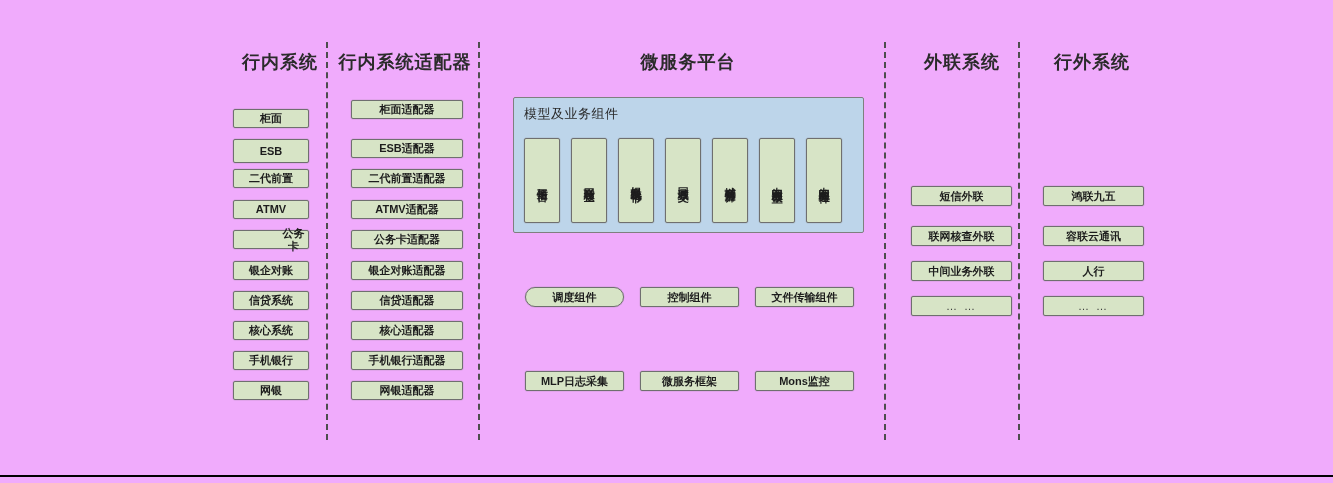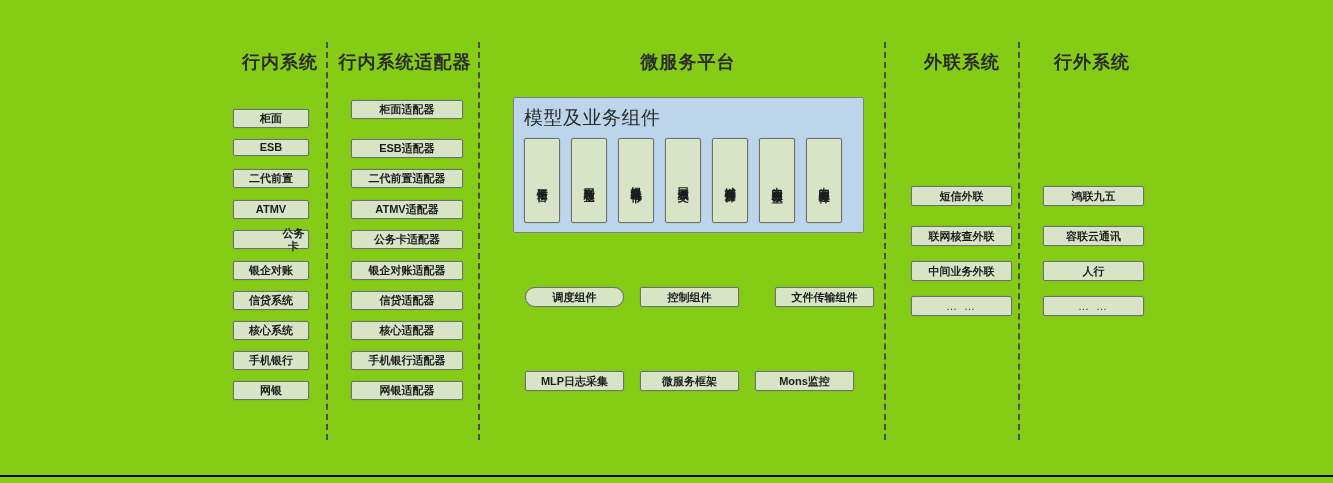--- a/index.html
+++ b/index.html
@@ -8,21 +8,21 @@
     background: #ffffff;
   }
   body {
     font-family: "Liberation Sans", "DejaVu Sans", sans-serif;
     color: #1a1a1a;
   }
   #canvas {
     position: relative;
     width: 1333px;
     height: 483px;
-    background: #84cc16;
+    background: #f0abfc;
     overflow: hidden;
   }
 
   
   .col-title {
     position: absolute;
     text-align: center;
     font-size: 18px;
     font-weight: bold;
     color: #2b2b2b;
@@ -77,21 +77,21 @@
     position: absolute;
     box-sizing: border-box;
     background: #bdd5ea;
     border: 1px solid #7f7f7f;
     border-radius: 2px;
   }
   .panel-title {
     position: absolute;
     left: 10px;
     top: 7px;
-    font-size: 19px;
+    font-size: 13px;
     color: #2a2a2a;
     letter-spacing: 0.5px;
   }
 
   
   .bottom-rule {
     position: absolute;
     left: 0;
     width: 1333px;
     height: 0;
@@ -112,21 +112,21 @@
   <div class="col-title" style="left:882px; top:50px; width:160px;">外联系统</div>
 
   <div class="col-title" style="left:1012px; top:50px; width:160px;">行外系统</div>
 
   <div class="vsep" style="left:326px;"></div>
   <div class="vsep" style="left:478px;"></div>
   <div class="vsep" style="left:884px;"></div>
   <div class="vsep" style="left:1018px;"></div>
 
   <div class="node" style="left:233px; top:109px; width:76px; height:19px;">柜面</div>
-  <div class="node" style="left:233px; top:139px; width:76px; height:17px;">ESB</div>
+  <div class="node" style="left:233px; top:139px; width:76px; height:24px;">ESB</div>
   <div class="node" style="left:233px; top:169px; width:76px; height:19px;">二代前置</div>
   <div class="node" style="left:233px; top:200px; width:76px; height:19px;">ATMV</div>
   <div class="node" style="left:233px; top:230px; width:76px; height:19px;padding-left:45px;">公务卡</div>
   <div class="node" style="left:233px; top:261px; width:76px; height:19px;">银企对账</div>
   <div class="node" style="left:233px; top:291px; width:76px; height:19px;">信贷系统</div>
   <div class="node" style="left:233px; top:321px; width:76px; height:19px;">核心系统</div>
   <div class="node" style="left:233px; top:351px; width:76px; height:19px;">手机银行</div>
   <div class="node" style="left:233px; top:381px; width:76px; height:19px;">网银</div>
 
   <div class="node" style="left:351px; top:100px; width:112px; height:19px;">柜面适配器</div>
@@ -146,21 +146,21 @@
   <div class="node vertical" style="left:524px; top:138px; width:36px; height:85px;">短信平台</div>
   <div class="node vertical" style="left:571px; top:138px; width:36px; height:85px;">联网核查</div>
   <div class="node vertical" style="left:618px; top:138px; width:36px; height:85px;">银联及银行卡</div>
   <div class="node vertical" style="left:665px; top:138px; width:36px; height:85px;">同城票交</div>
   <div class="node vertical" style="left:712px; top:138px; width:36px; height:85px;">城商行清算</div>
   <div class="node vertical" style="left:759px; top:138px; width:36px; height:85px;">中间业务模型</div>
   <div class="node vertical" style="left:806px; top:138px; width:36px; height:85px;">中间业务组件</div>
 
   <div class="node" style="left:525px; top:287px; width:99px; height:20px;border-radius:10px;">调度组件</div>
   <div class="node" style="left:640px; top:287px; width:99px; height:20px;">控制组件</div>
-  <div class="node" style="left:755px; top:287px; width:99px; height:20px;margin-left:20px;">文件传输组件</div>
+  <div class="node" style="left:755px; top:287px; width:99px; height:20px;">文件传输组件</div>
 
   <div class="node" style="left:525px; top:371px; width:99px; height:20px;">MLP日志采集</div>
   <div class="node" style="left:640px; top:371px; width:99px; height:20px;">微服务框架</div>
   <div class="node" style="left:755px; top:371px; width:99px; height:20px;">Mons监控</div>
 
   <div class="node" style="left:911px; top:186px; width:101px; height:20px;">短信外联</div>
   <div class="node" style="left:911px; top:226px; width:101px; height:20px;">联网核查外联</div>
   <div class="node" style="left:911px; top:261px; width:101px; height:20px;">中间业务外联</div>
   <div class="node ellipsis" style="left:911px; top:296px; width:101px; height:20px;">… …</div>
 

